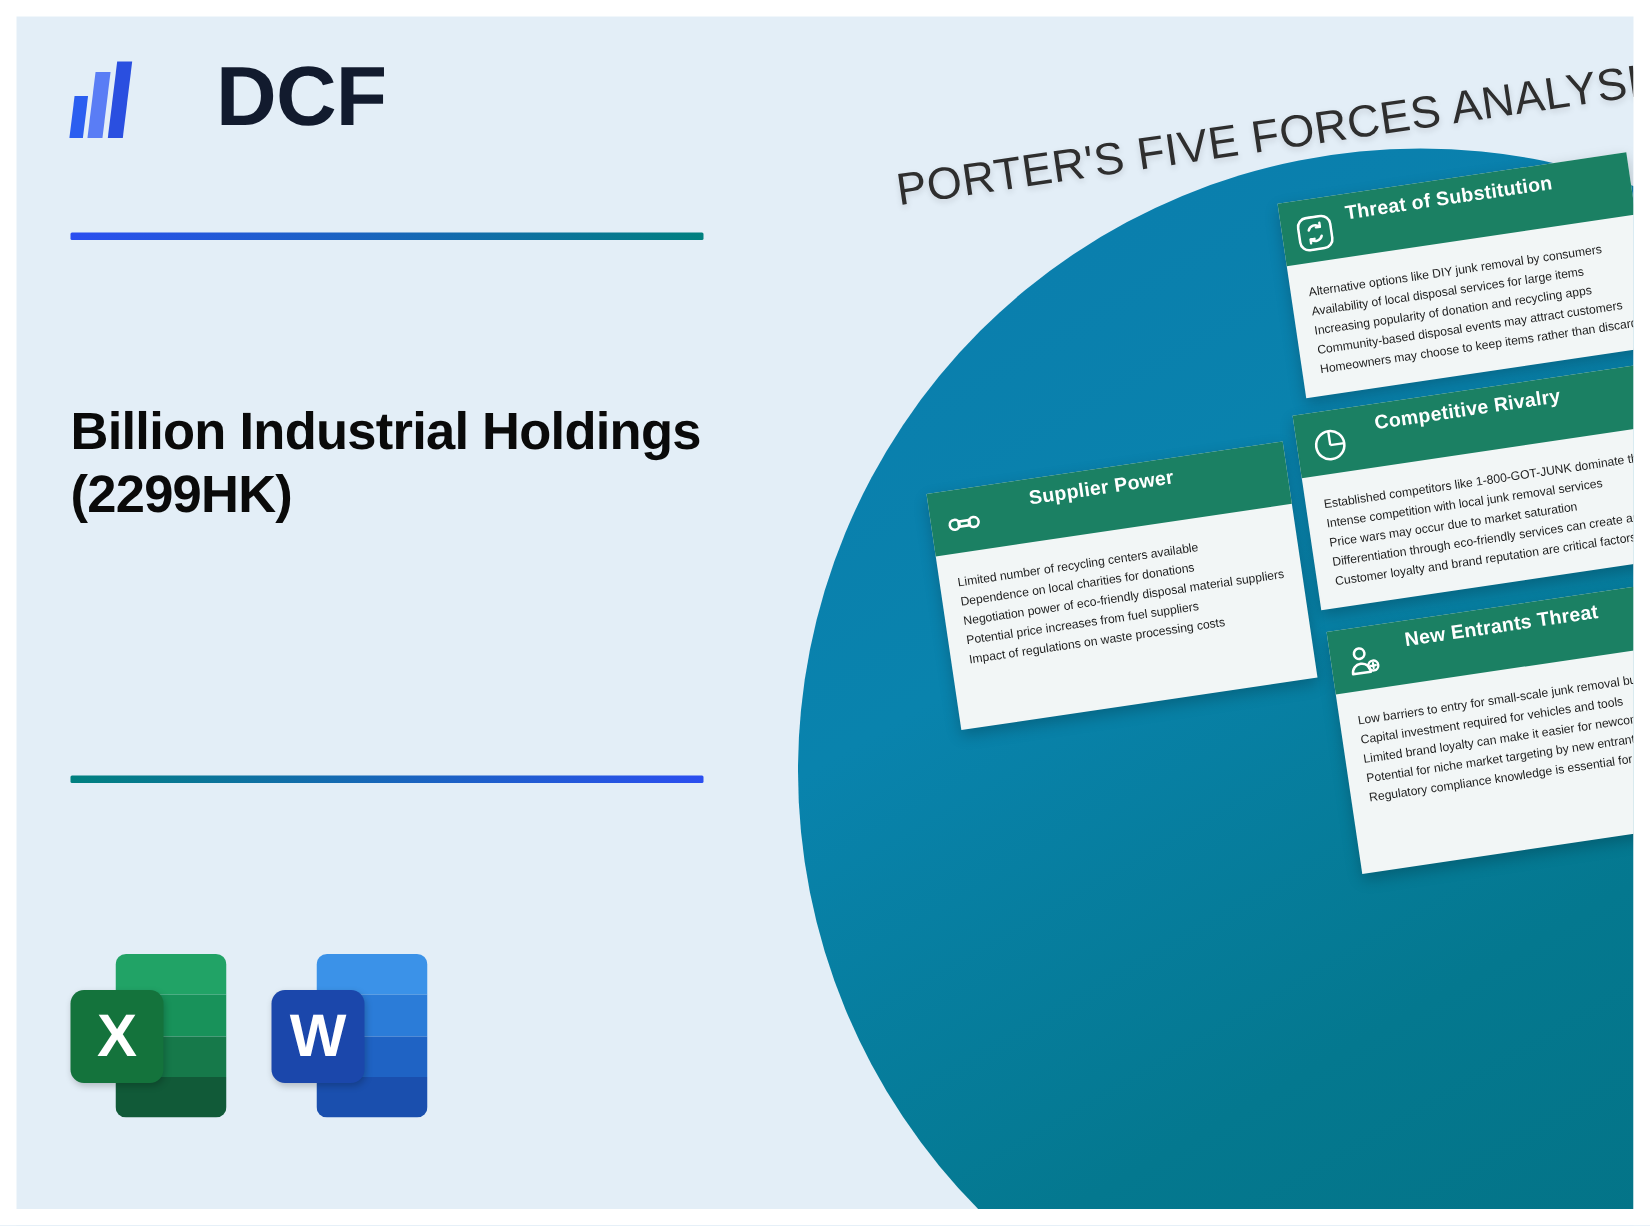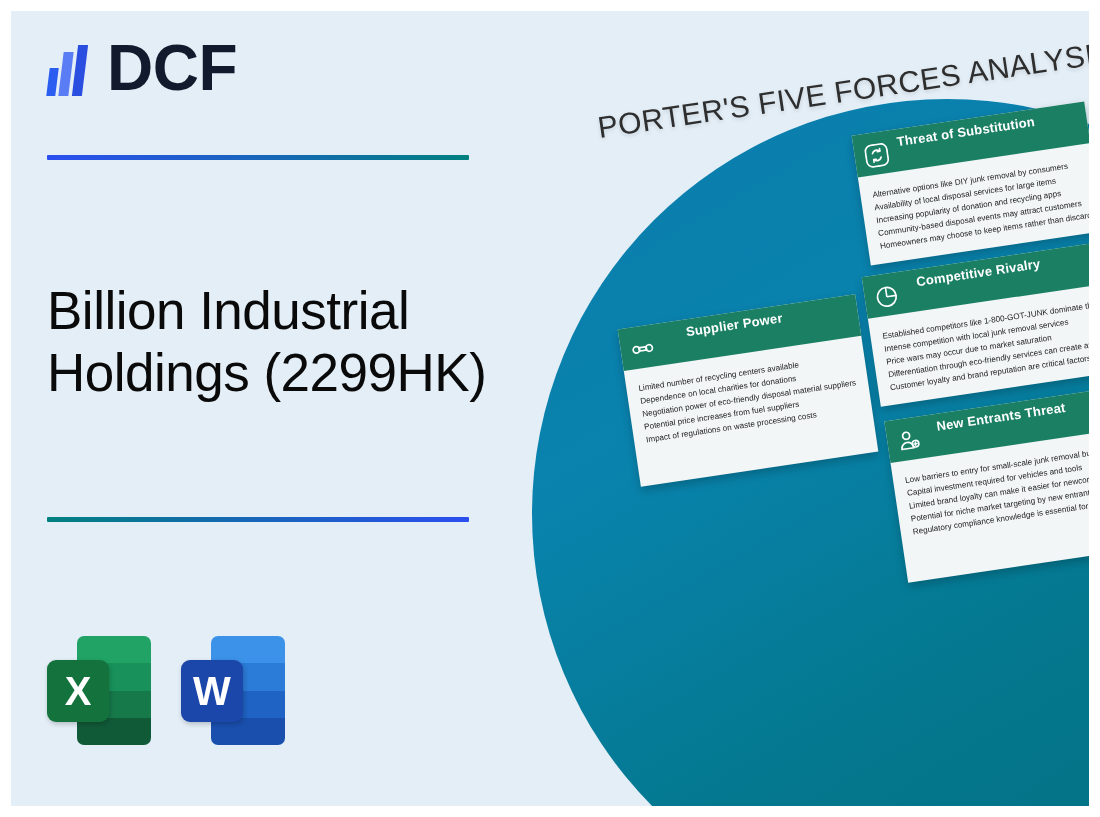--- a/index.html
+++ b/index.html
@@ -52,46 +52,47 @@
   .brand-mark i {
     position: absolute;
     display: block;
     bottom: 0;
     transform: skewX(-7deg);
   }
   .bm1 { left: 1px;  width: 9px;  height: 28px; background: #2b5ef0; }
   .bm2 { left: 14px; width: 10px; height: 44px; background: #5a7df5; }
   .bm3 { left: 28px; width: 10px; height: 51px; background: #2a4fe0; }
   .brand-text {
-    font-size: 64px;
+    font-size: 56px;
     font-weight: 700;
     letter-spacing: -0.5px;
     color: #121b2e;
     line-height: 1;
+    margin-left: 37px;
   }
 
   .rule {
     position: absolute;
     left: 47px;
     width: 422px;
     height: 5px;
     border-radius: 1px;
     z-index: 20;
   }
   .rule-top    { top: 155px; }
   .rule-bottom { top: 517px; }
 
   .company-title {
     position: absolute;
     left: 47px;
     top: 244px;
     width: 470px;
-    font-size: 53px;
+    font-size: 35px;
     line-height: 1.18;
-    font-weight: 400;
+    font-weight: 700;
     color: #0a0a0a;
     letter-spacing: -0.5px;
     z-index: 20;
   }
 
   
   .office-icons {
     position: absolute;
     left: 47px;
     top: 634px;

